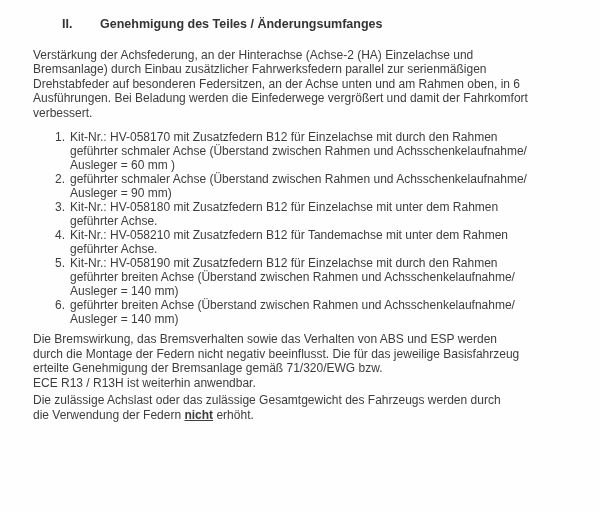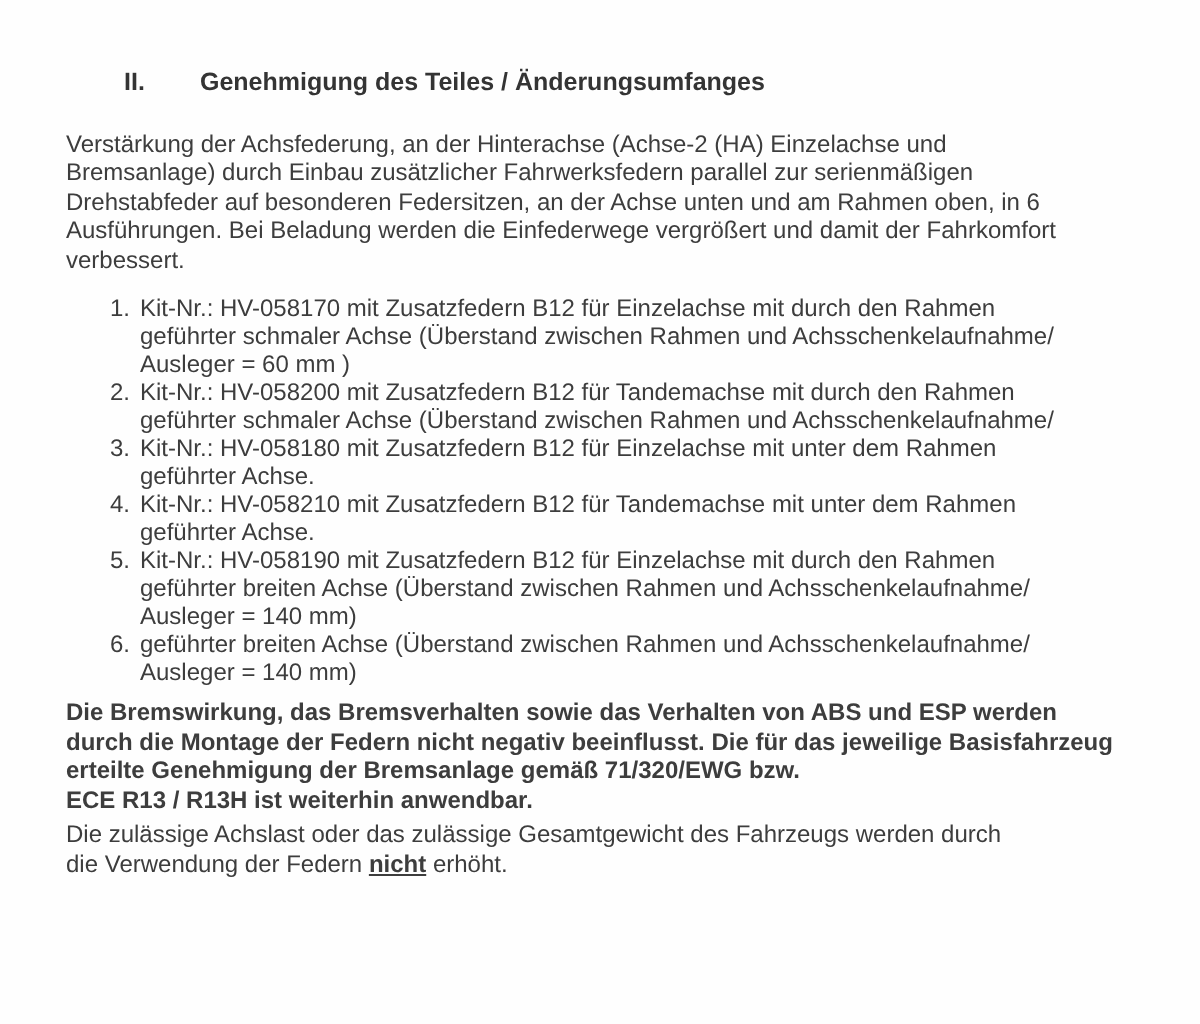--- a/index.html
+++ b/index.html
@@ -7,39 +7,39 @@
     width: 600px;
     height: 512px;
     background: #fefefe;
     font-family: "Liberation Sans", sans-serif;
     color: #3d3d3d;
     overflow: hidden;
   }
   .page {
     width: 500px;
     height: 512px;
-    padding: 34px 25px 0 33px;
+    padding: 17px 25px 0 33px;
   }
   .heading {
     display: flex;
     font-weight: bold;
     font-size: 12.5px;
     line-height: 14.5px;
     margin-left: 29px;
     margin-bottom: 16px;
     color: #343434;
   }
   .h-num { width: 38px; flex: none; }
   .h-en { font-style: italic; }
   .para {
     font-size: 12px;
     line-height: 14.5px;
     margin-bottom: 10px;
   }
-  .para-brakes { margin-bottom: 3px; font-weight: bold; }
+  .para-brakes { margin-bottom: 3px; }
   .kit-list {
     list-style: none;
     margin: 0 0 6px 22px;
     font-size: 12px;
     line-height: 14px;
   }
   .kit-item { display: flex; }
   .kit-num { width: 15px; flex: none; }
   .kit-lines { flex: 1; }
   .b { font-weight: bold; text-decoration: underline; }
@@ -70,22 +70,22 @@
       <span class="kit-num">1.</span>
       <span class="kit-lines">
           <div class="tline">Kit-Nr.: HV-058170 mit Zusatzfedern B12 für Einzelachse mit durch den Rahmen</div>
           <div class="tline">geführter schmaler Achse (Überstand zwischen Rahmen und Achsschenkelaufnahme/</div>
           <div class="tline">Ausleger = 60 mm )</div>
         </span>
     </li>
     <li class="kit-item">
       <span class="kit-num">2.</span>
       <span class="kit-lines">
-          <div class="tline">Kit-Nr.: HV-058200 mit Zusatzfedern B12 für Tandemachse mit durch den Rahmen</div>
           <div class="tline">geführter schmaler Achse (Überstand zwischen Rahmen und Achsschenkelaufnahme/</div>
+          <div class="tline">Ausleger = 90 mm)</div>
         </span>
     </li>
     <li class="kit-item">
       <span class="kit-num">3.</span>
       <span class="kit-lines">
           <div class="tline">Kit-Nr.: HV-058180 mit Zusatzfedern B12 für Einzelachse mit unter dem Rahmen</div>
           <div class="tline">geführter Achse.</div>
         </span>
     </li>
     <li class="kit-item">

